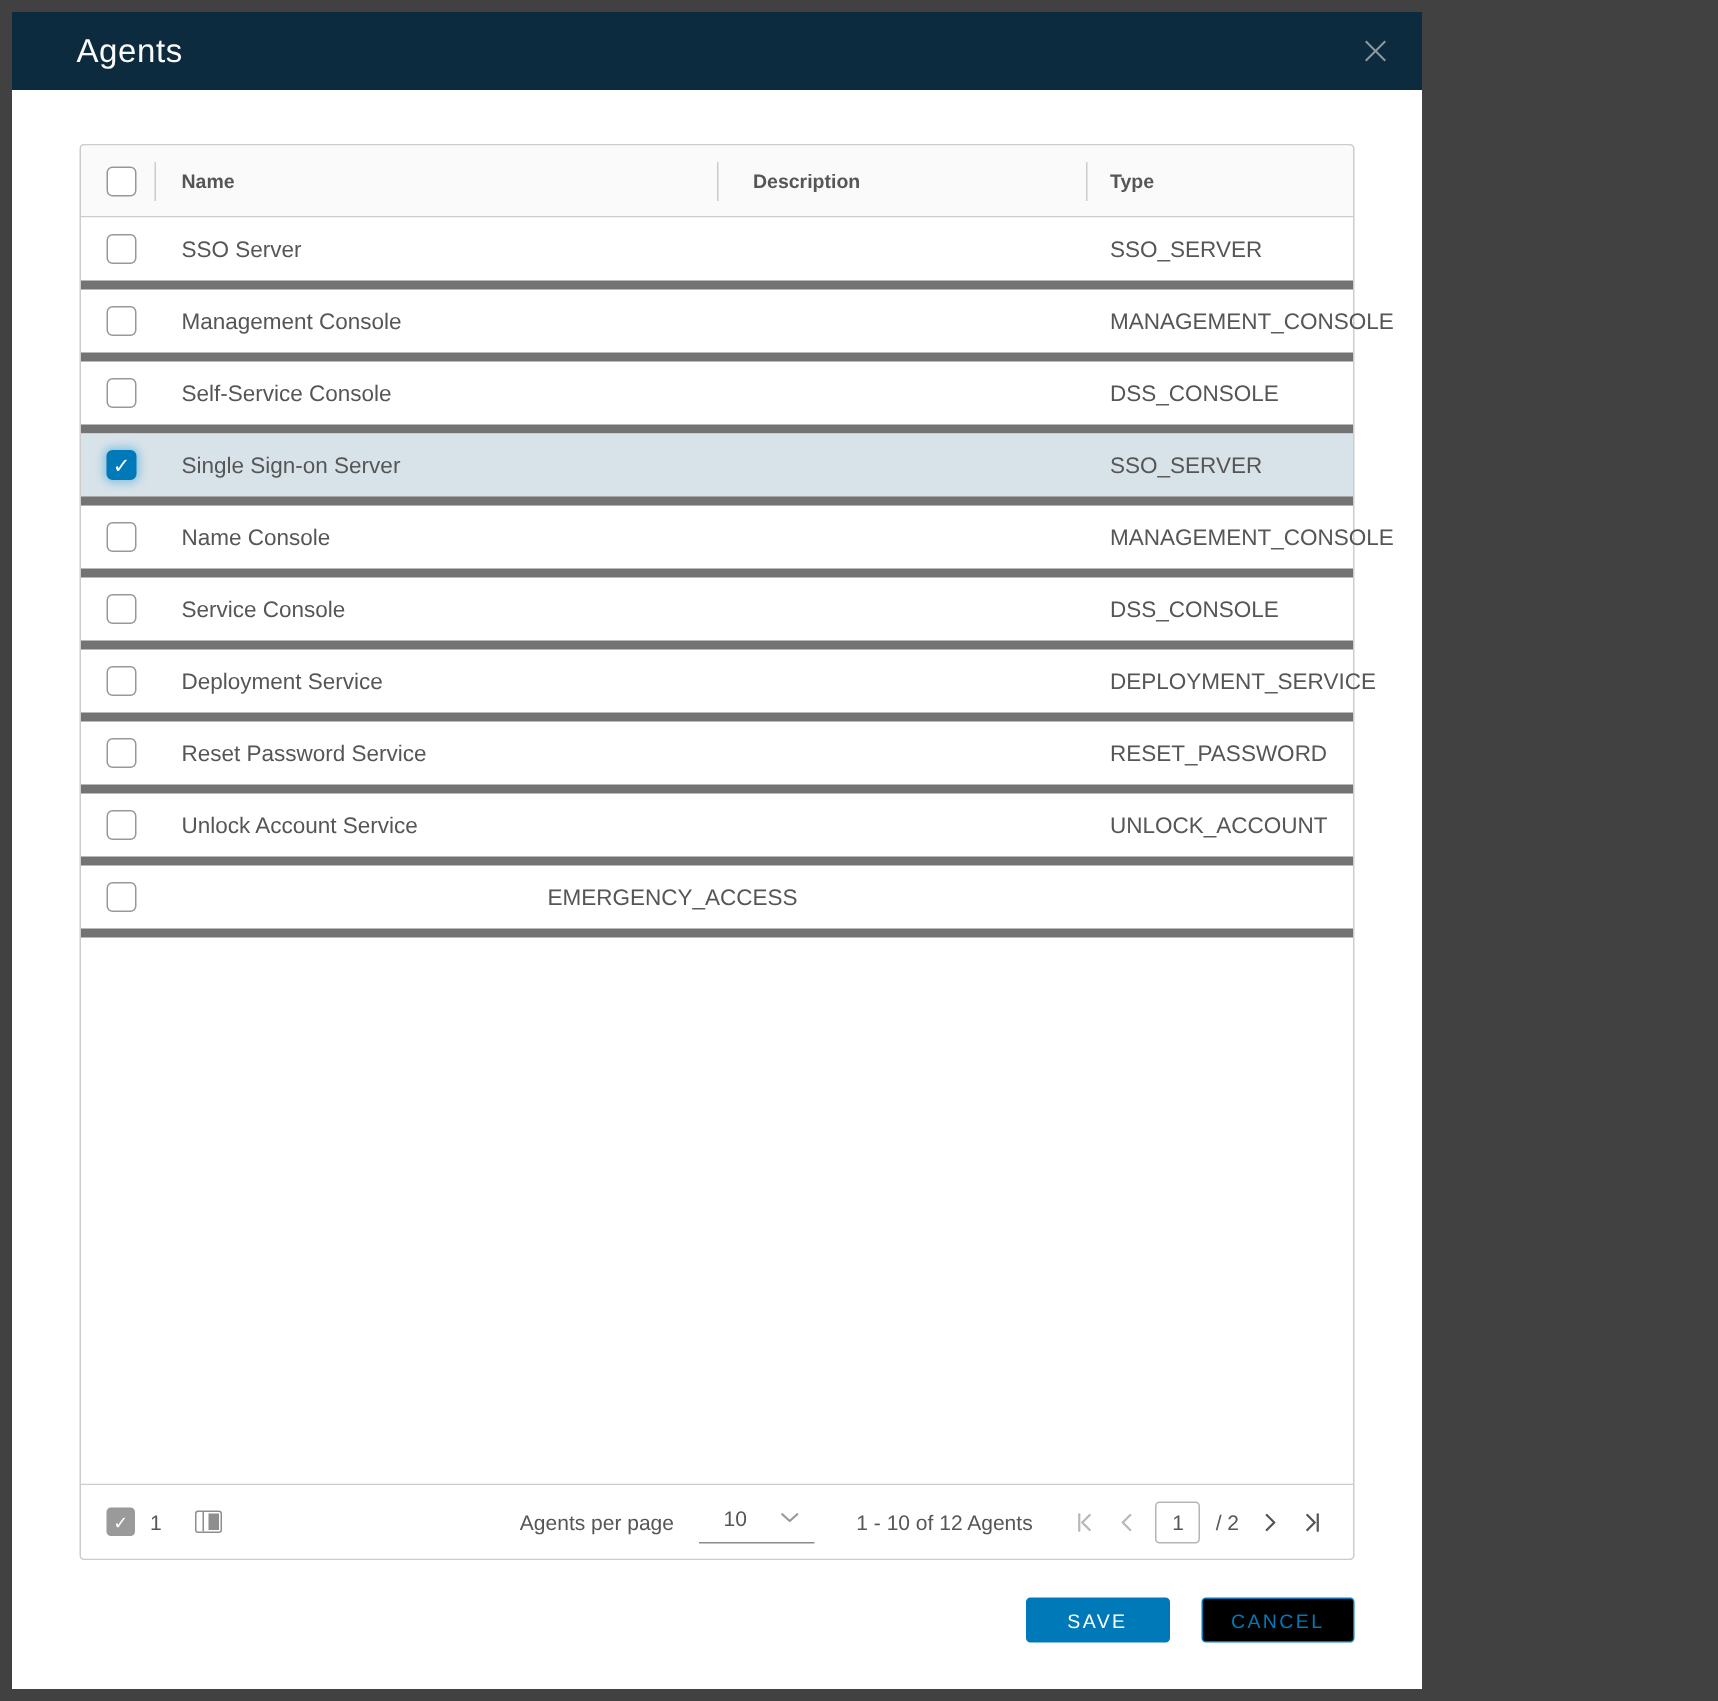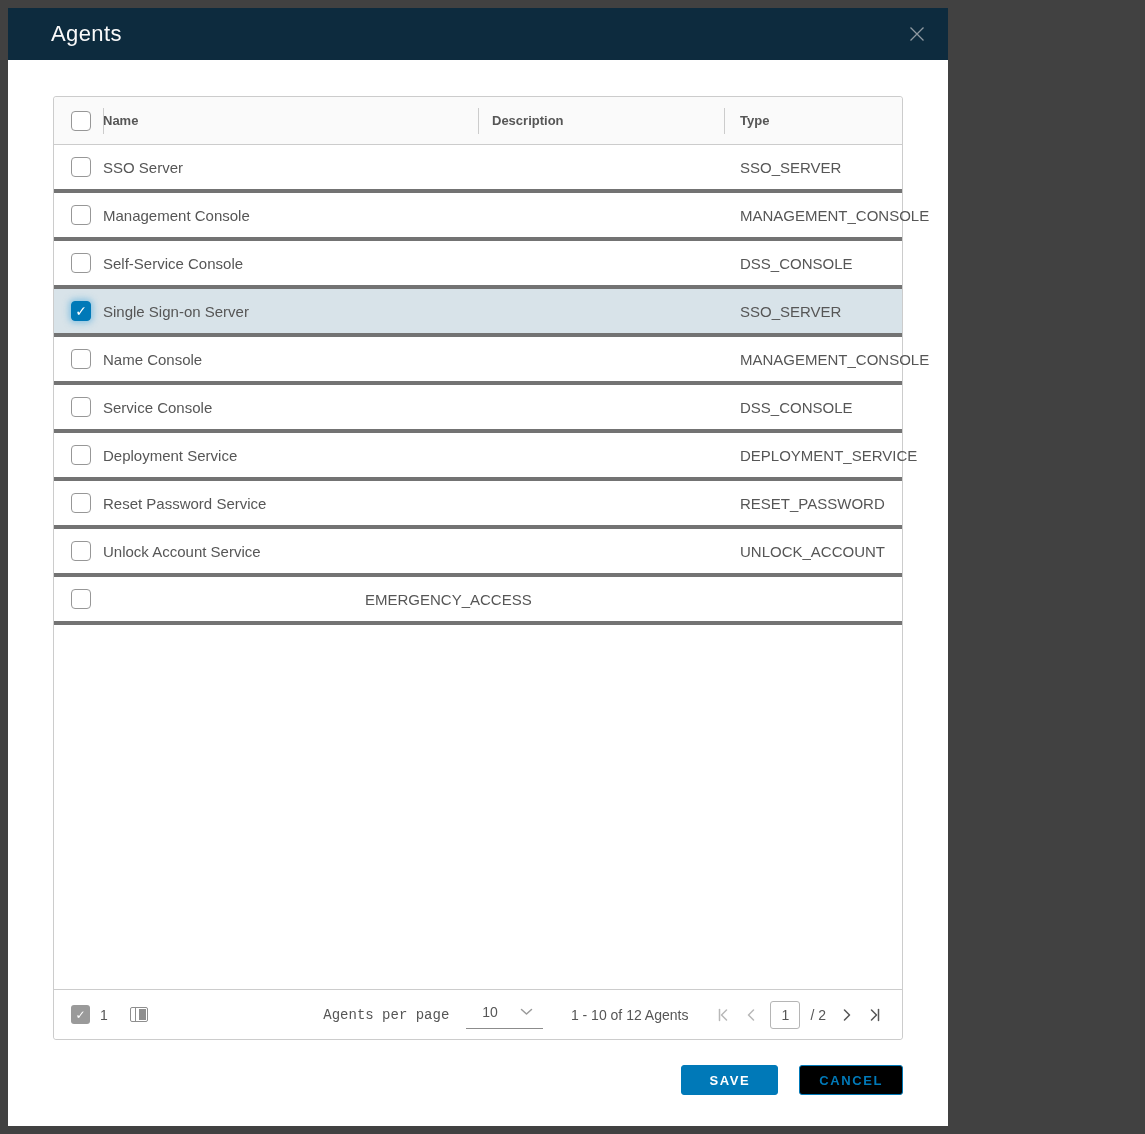--- a/index.html
+++ b/index.html
@@ -64,40 +64,40 @@
     background: #fafafa;
     border-bottom: 1px solid #cccccc;
     border-radius: 3px 3px 0 0;
     display: flex;
     align-items: center;
     font-size: 13px;
     font-weight: 600;
     color: #565656;
   }
   .col-check { flex: 0 0 49px; display: flex; align-items: center; padding-left: 17px; }
-  .col-name  { flex: 0 0 375px; }
-  .col-desc  { flex: 0 0 246px; padding-left: 14px; }
+  .col-name  { flex: 0 0 375px; padding-left: 18px; }
+  .col-desc  { flex: 0 0 246px; padding-left: 24px; }
   .col-type  { flex: 1; padding-left: 16px; }
   .dg-head > div { position: relative; height: 100%; display: flex; align-items: center; }
   .dg-head .col-name::before,
   .dg-head .col-desc::before,
   .dg-head .col-type::before {
     content: "";
     position: absolute;
     left: 0; top: 50%;
     transform: translateY(-50%);
     width: 1px; height: 26px;
     background: #cccccc;
   }
 
   .dg-row {
     flex: 0 0 48px;
     display: flex;
     align-items: center;
-    border-bottom: 4px solid #737373;
+    border-bottom: 6px solid #737373;
     font-size: 15px;
     color: #565656;
     cursor: pointer;
   }
   .dg-row.selected { background: var(--selected-bg, #d8e3e9); }
 
   .checkbox {
     width: 20px; height: 20px;
     border: 1px solid #979797;
     border-radius: 4px;
@@ -147,21 +147,21 @@
     content: ""; position: absolute;
     left: 4px; top: 0; bottom: 0;
     width: 1px; background: #8e8e8e;
   }
   .columns-icon::after {
     content: ""; position: absolute;
     left: 8px; right: 1px; top: 1px; bottom: 1px;
     background: #8e8e8e;
   }
 
-  .per-page-label { margin-left: auto; font-family: Liberation Mono, monospace; }
+  .per-page-label { margin-left: auto; }
   .per-page-select {
     display: flex; align-items: center;
     margin-left: 17px;
     border-bottom: 1px solid #8c8c8c;
     padding: 4px 10px 8px 16px;
     gap: 22px;
     cursor: pointer;
   }
   .range-text { margin-left: 28px; }
 
@@ -187,21 +187,21 @@
   .actions {
     margin-top: 25px;
     display: flex;
     justify-content: flex-end;
     gap: 21px;
   }
   .btn {
     height: 30px;
     border-radius: 3px;
     font-size: 13px;
-    font-weight: 700;
+    font-weight: 400;
     letter-spacing: 1.6px;
     font-family: inherit;
     display: flex; align-items: center; justify-content: center;
     cursor: pointer;
   }
   .btn-primary {
     background: var(--accent, #0079b8);
     border: 1px solid var(--accent, #0079b8);
     color: #ffffff;
     padding: 0 27px;

